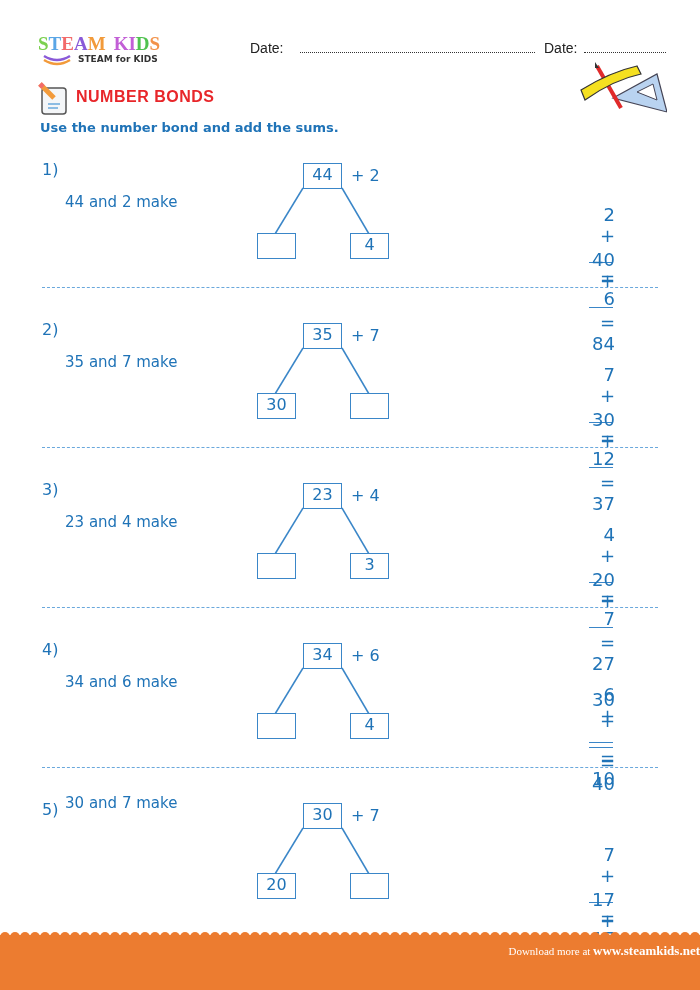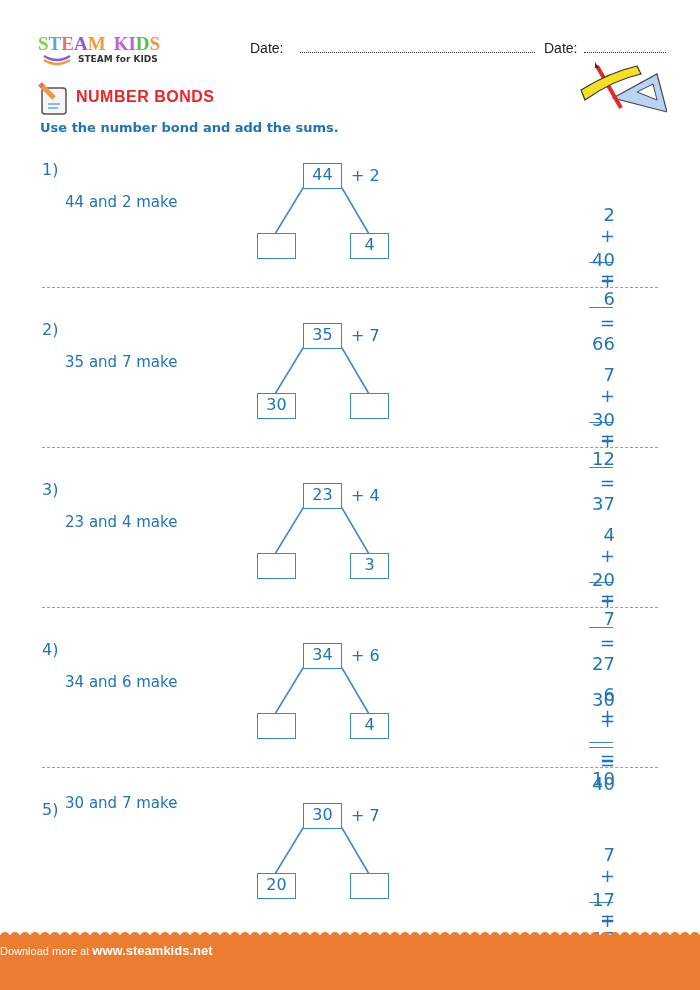--- a/index.html
+++ b/index.html
@@ -15,21 +15,21 @@
   .instr { left:40px; top:120px; font-size:13px; font-weight:bold; color:#1f73b7; }
   .qnum { font-size:16px; color:#1f73b7; }
   .qtext { font-size:15px; color:#1f73b7; }
   .qtext .sm { font-size:15px; }
   .box { border:1.5px solid #3a86c8; box-sizing:border-box; text-align:center; font-size:16px; color:#1f73b7; line-height:22px; background:#fff; }
   .plus { font-size:16px; color:#1f73b7; }
   .eq { font-size:18px; color:#1f73b7; white-space:pre; text-align:right; }
   .blank { display:inline-block; width:24px; border-bottom:1.5px solid #3a86c8; height:12px; margin:0 2px; vertical-align:baseline; }
   .sep { left:42px; width:616px; border-top:1.5px dashed #6aa8dc; height:0; }
   .footer { left:0; top:935px; width:700px; height:55px; background:#ec7c30; }
-  .footer-text { width:700px; text-align:left; color:#fff; font-family:Liberation Sans, sans-serif; }
+  .footer-text { width:700px; text-align:right; color:#fff; font-family:Liberation Serif, serif; }
 </style>
 </head>
 <body>
 
 <div class="abs logo">
   <div class="logo-main" id="logo-letters"><span style="color: rgb(123, 208, 79);">S</span><span style="color: rgb(90, 166, 230);">T</span><span style="color: rgb(242, 107, 107);">E</span><span style="color: rgb(138, 90, 216);">A</span><span style="color: rgb(242, 154, 58);">M</span><span style="color: rgb(255, 255, 255); display: inline-block; width: 8px;"> </span><span style="color: rgb(194, 95, 214);">K</span><span style="color: rgb(194, 95, 214);">I</span><span style="color: rgb(79, 194, 79);">D</span><span style="color: rgb(242, 146, 74);">S</span></div>
   <svg class="smile" viewBox="0 0 30 12">
     <path d="M2 2 Q15 10 28 2" stroke="#8a5ad8" stroke-width="2.5" fill="none"></path>
     <path d="M2 6 Q15 14 28 6" stroke="#f29a3a" stroke-width="2.5" fill="none"></path>
   </svg>
@@ -81,21 +81,21 @@
     <span>+</span>
     <span class="blank"></span>
     <span>=</span>
     <span>6</span>
   </div>
   <div class="abs eq" style="left:470px; top:228px; width:145px;">
     <span>40</span>
     <span>+</span>
     <span class="blank"></span>
     <span>=</span>
-    <span>66</span>
+    <span>84</span>
   </div>
     </div>
     <div class="abs sep" style="top: 287px;"></div>
     <div>
   <div class="abs qnum" style="left:42px; top:320px;">2)</div>
   <div class="abs qtext" style="left:65px; top:353px;">
     <span>35</span>
     <span class="sm">and</span>
     <span>7</span>
     <span class="sm">make</span>

